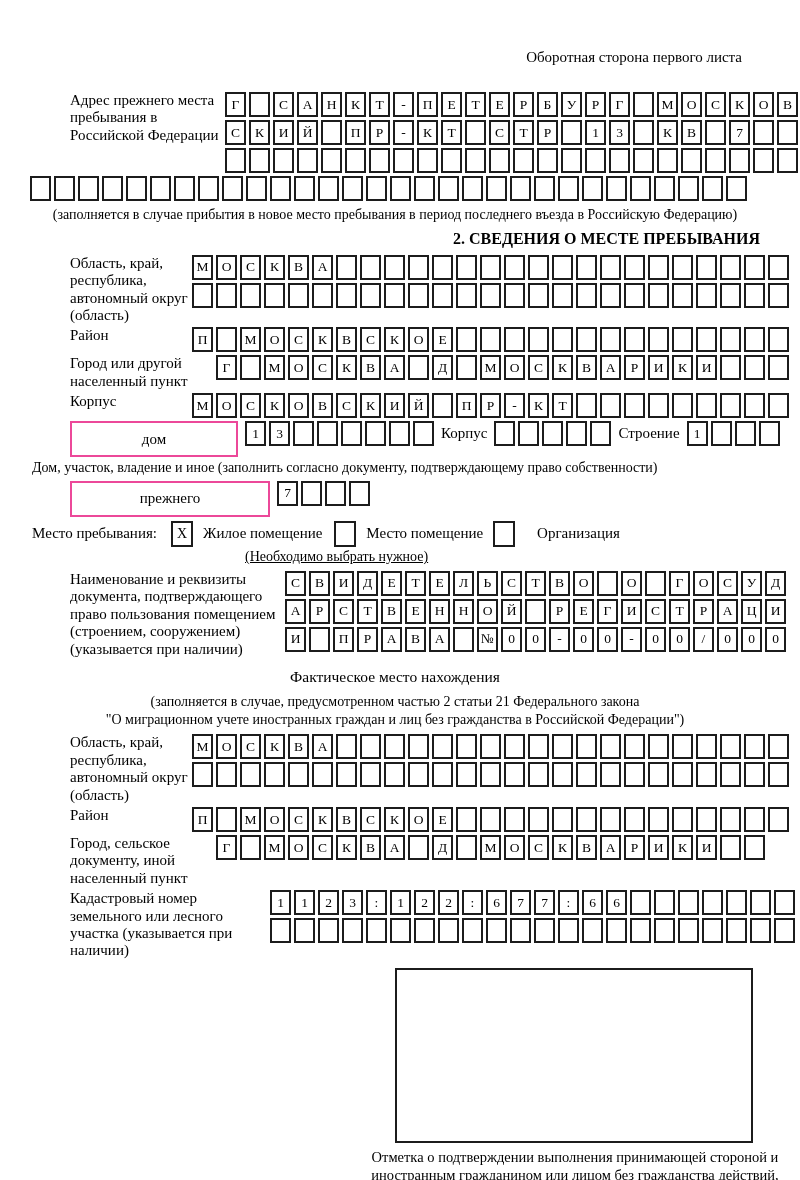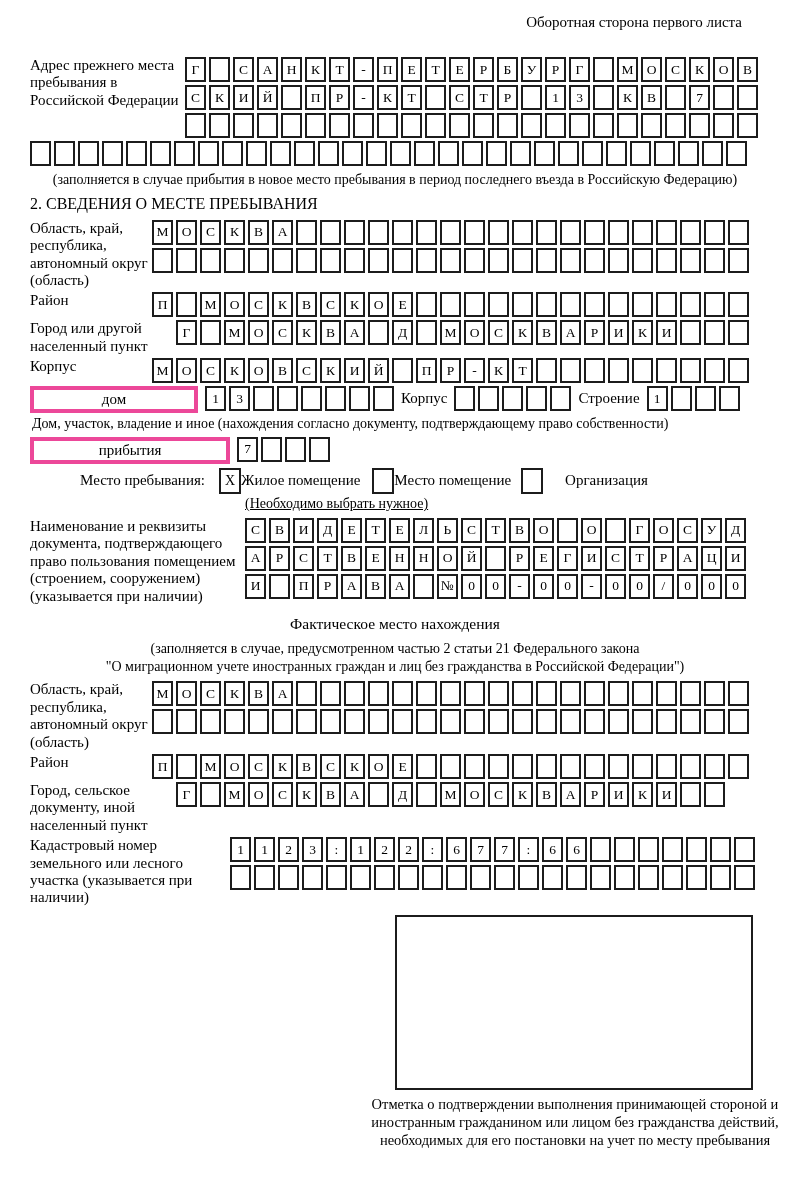--- a/index.html
+++ b/index.html
@@ -3,52 +3,52 @@
 <meta charset="utf-8">
 <style>
   html,body { margin:0; padding:0; background:#fff; }
   body {
     width:800px; height:1180px;
     font-family:"Liberation Serif", serif;
     color:#000; position:relative; overflow:hidden;
   }
   .page { box-sizing:border-box; padding:14px 40px 0 30px; }
 
-  .header-note { text-align:right; font-size:15px; padding-right:18px; margin-bottom:26px; }
-
-  .frow { display:flex; align-items:flex-start; margin-bottom:3px; }
+  .header-note { text-align:right; font-size:15px; padding-right:18px; margin-bottom:26px;margin-top:35px; }
+
+  .frow { display:flex; align-items:flex-start; margin-bottom:3px;margin-left:40px; }
   .lbl { font-size:15px; line-height:1.16; flex:0 0 auto; }
   .col { display:flex; flex-direction:column; gap:3px; }
 
   .grid { display:flex; gap:3px; flex:0 0 auto; }
   .cell {
     box-sizing:border-box; width:21px; height:25px;
     border:2px solid #1c1c1c; display:flex; align-items:center; justify-content:center;
     font-size:13.5px; flex:0 0 auto; background:#fff;
   }
   .checkbox { width:22px; height:26px; font-size:14px; }
 
   .bigbox {
-    box-sizing:border-box; border:4px solid #ec4899; height:27px;
+    box-sizing:border-box; border:2px solid #ec4899; height:36px;
     display:flex; align-items:center; justify-content:center;
     font-size:15px; flex:0 0 auto; margin-right:7px;
   }
   .inline-lbl { font-size:15px; line-height:25px; margin:0 7px; flex:0 0 auto; }
 
   .note { font-size:14px; line-height:1.2; margin:1px 0 4px 2px;font-family:Liberation Serif, serif; }
   .note-center { text-align:center; margin-left:0; }
 
-  .sec-title { text-align:left; font-weight:normal; font-size:16px; margin:6px 0 7px 0; }
+  .sec-title { text-align:right; font-weight:bold; font-size:16px; margin:6px 0 7px 0; }
   .sub-title { text-align:center; font-weight:normal; font-size:15.5px; margin:10px 0 8px 0; }
 
   .stay-row { display:flex; align-items:center; margin:4px 0 2px 2px; font-size:15px; }
   .stay-row .gap-s { margin-left:12px; }
   .stay-row .gap-m { margin-left:10px; }
-  .stay-lbl { margin-right:14px;margin-left:48px; }
-  .opt-lbl { margin-left:0; }
+  .stay-lbl { margin-right:14px; }
+  .opt-lbl { margin-left:10px; }
 
   .stay-note { font-size:14px; margin:2px 0 6px 215px;text-decoration:underline; }
 
   .stamp-box {
     box-sizing:border-box; border:2px solid #1c1c1c;
     width:358px; height:175px; margin:8px 0 6px 365px; background:#fff;
   }
   .stamp-caption {
     width:430px; margin-left:330px; text-align:center;
     font-size:14.5px; line-height:1.24;
@@ -355,24 +355,24 @@
         <span class="cell"></span>
       </div>
     <div class="inline-lbl">Строение</div>
     <div class="grid">
         <span class="cell">1</span>
         <span class="cell"></span>
         <span class="cell"></span>
         <span class="cell"></span>
       </div>
   </div>
-  <div class="note">Дом, участок, владение и иное (нахождения согласно документу, подтверждающему право собственности)</div>
-
-  <div class="frow">
-    <div class="bigbox" style="width:200px">прибытия</div>
+  <div class="note">Дом, участок, владение и иное (заполнить согласно документу, подтверждающему право собственности)</div>
+
+  <div class="frow">
+    <div class="bigbox" style="width:200px">прежнего</div>
     <div class="grid">
         <span class="cell">7</span>
         <span class="cell"></span>
         <span class="cell"></span>
         <span class="cell"></span>
       </div>
   </div>
 
   <div class="stay-row">
     <span class="stay-lbl">Место пребывания:</span>

